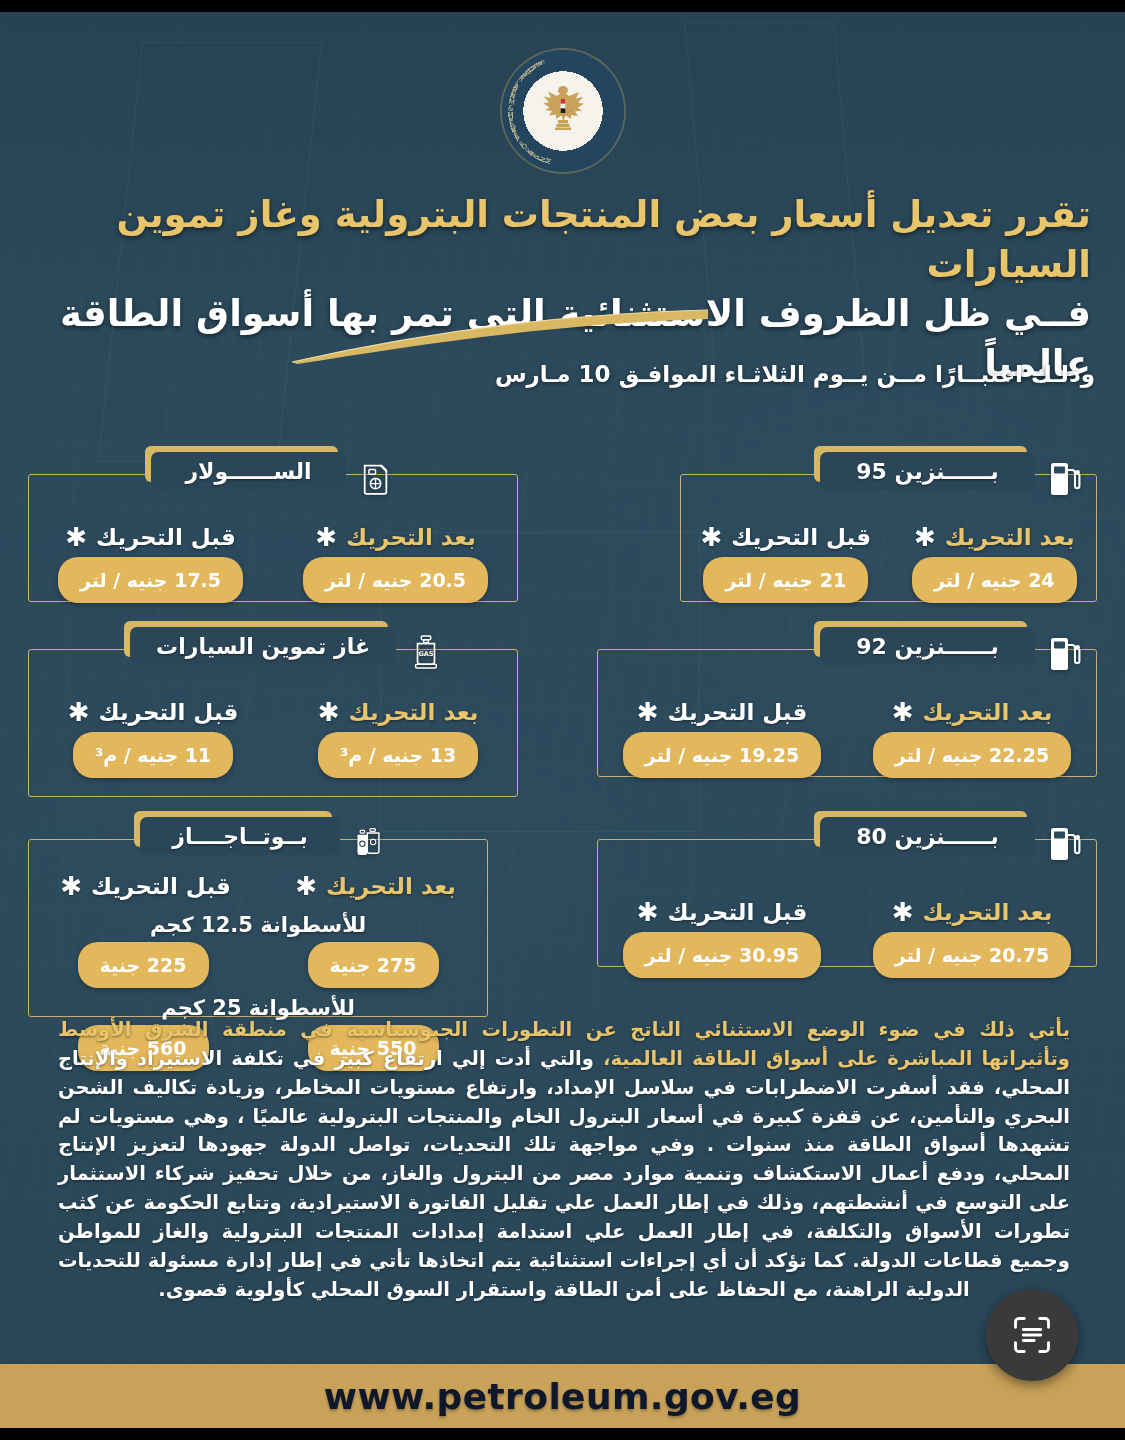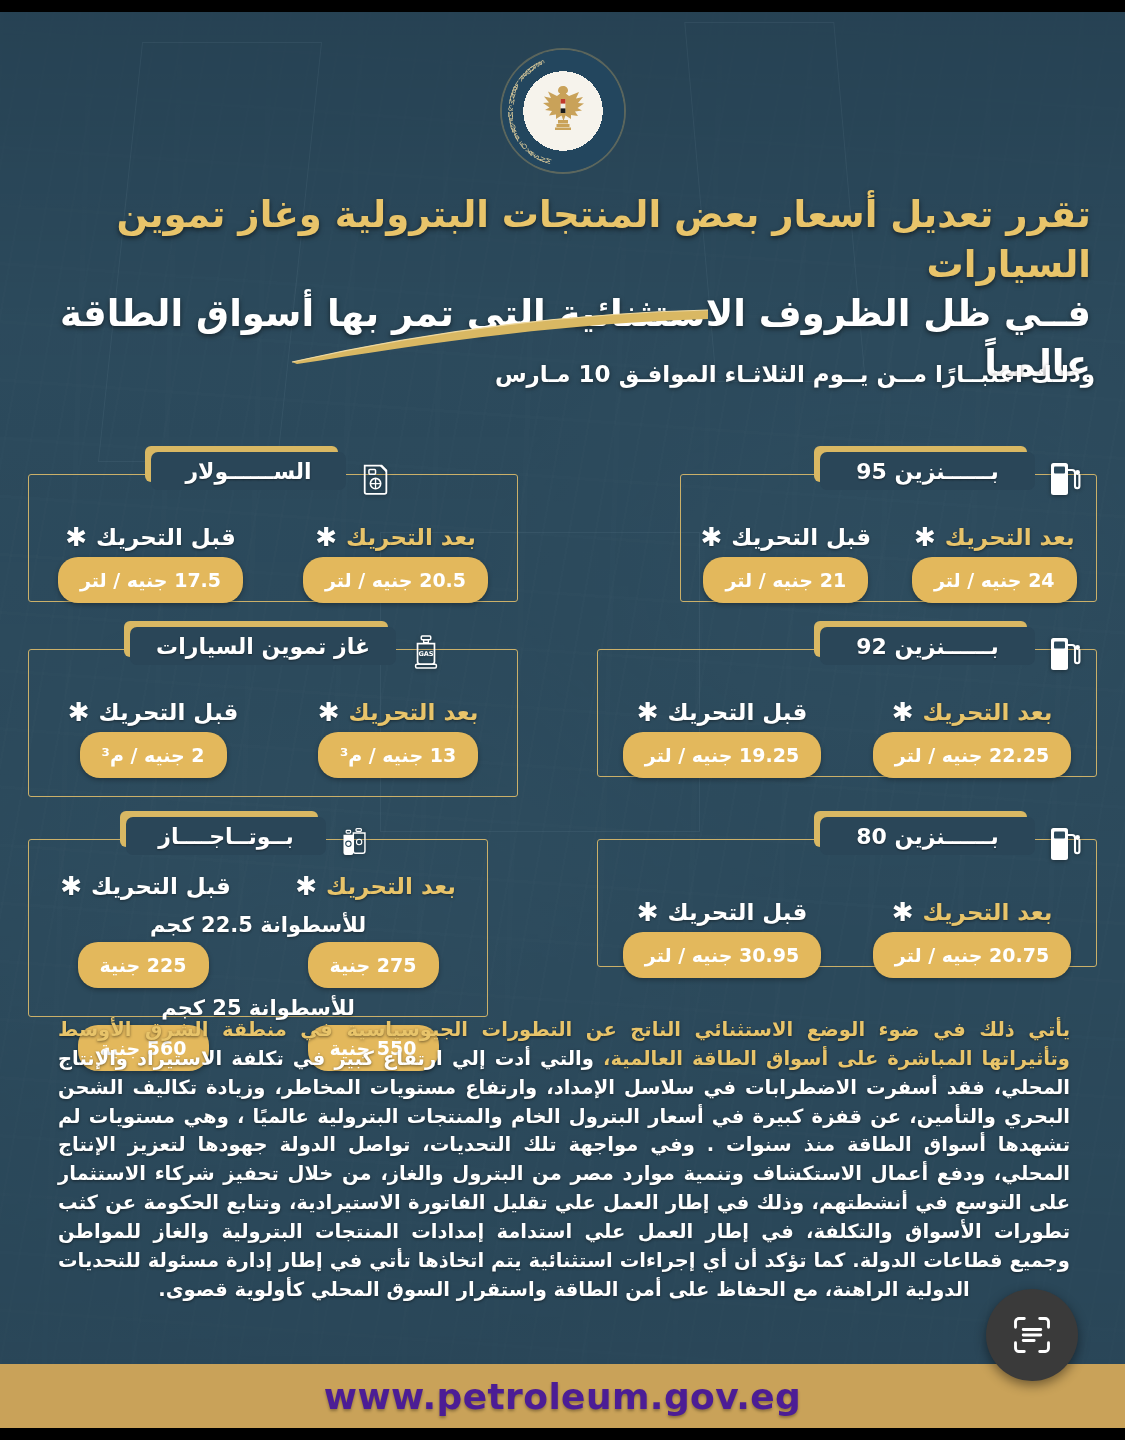--- a/index.html
+++ b/index.html
@@ -229,21 +229,21 @@
   }
 
   
   .footer {
     position:absolute; top:1352px; left:0;
     width:1125px; height:64px;
     background:#c9a259;
     display:flex; align-items:center; justify-content:center;
   }
   .footer span {
-    font-size:36px; font-weight:bold; color:#4c1d95;
+    font-size:36px; font-weight:bold; color:#0f172a;
     letter-spacing:.4px;
     text-shadow:0 2px 3px rgba(0,0,0,.3);
     direction:ltr;
   }
   .bottombar {
     position:absolute; top:1428px; left:0;
     width:1125px; height:12px; background:#000;
   }
 </style>
 </head>
@@ -457,21 +457,21 @@
               <span class="ast">✱</span>
               <span class="ptxt">بعد التحريك</span>
             </div>
             <div class="pill">13 جنيه / م³</div>
           </div>
           <div class="pcol">
             <div class="plabel">
               <span class="ast">✱</span>
               <span class="ptxt">قبل التحريك</span>
             </div>
-            <div class="pill">2 جنيه / م³</div>
+            <div class="pill">11 جنيه / م³</div>
           </div>
         </div>
       </div>
 
       <div class="card" style="right:28px;top:365px;width:500px;height:150px;">
         <div class="card-frame"></div>
         <div class="card-head">
           <div class="chip" style="min-width:215px;">
             <span>بــــــنزين 80</span>
           </div>
@@ -497,21 +497,21 @@
               <span class="ast">✱</span>
               <span class="ptxt">قبل التحريك</span>
             </div>
             <div class="pill">30.95 جنيه / لتر</div>
           </div>
         </div>
       </div>
 
       <div class="card" style="left:28px;top:365px;width:460px;height:200px;">
         <div class="card-frame"></div>
-        <div class="card-head" style="right:110px;">
+        <div class="card-head" style="right:96px;">
           <div class="chip" style="min-width:200px;">
             <span>بــوتــاجــــاز</span>
           </div>
           <div class="head-icon">
             <svg viewBox="0 0 38 40" width="34" height="38">
               <rect x="19" y="5" width="6" height="3" rx="1" fill="none" stroke="#fff" stroke-width="1.4"></rect>
               <path d="M16 10h13v20a2.5 2.5 0 0 1-2.5 2.5h-8A2.5 2.5 0 0 1 16 30V10z" fill="none" stroke="#fff" stroke-width="1.6"></path>
               <rect x="8" y="7" width="5" height="3" rx="1" fill="none" stroke="#fff" stroke-width="1.3"></rect>
               <path d="M5 12h11v20a2.5 2.5 0 0 1-2.5 2.5h-6A2.5 2.5 0 0 1 5 32V12z" fill="#fff"></path>
               <circle cx="10.5" cy="22" r="3" fill="none" stroke="#2c4a5c" stroke-width="1.2"></circle>
@@ -530,21 +530,21 @@
           <div class="pcol">
             <div class="plabel">
               <span class="ast">✱</span>
               <span class="ptxt">قبل التحريك</span>
             </div>
           </div>
         </div>
 
         <div class="buta-rows" style="top:96px;">
           <div>
-            <div class="buta-sub">للأسطوانة 22.5 كجم</div>
+            <div class="buta-sub">للأسطوانة 12.5 كجم</div>
             <div class="buta-pills">
               <div class="pill">275 جنية</div>
               <div class="pill">225 جنية</div>
             </div>
           </div>
           <div>
             <div class="buta-sub">للأسطوانة 25 كجم</div>
             <div class="buta-pills">
               <div class="pill">550 جنية</div>
               <div class="pill">560 جنية</div>

